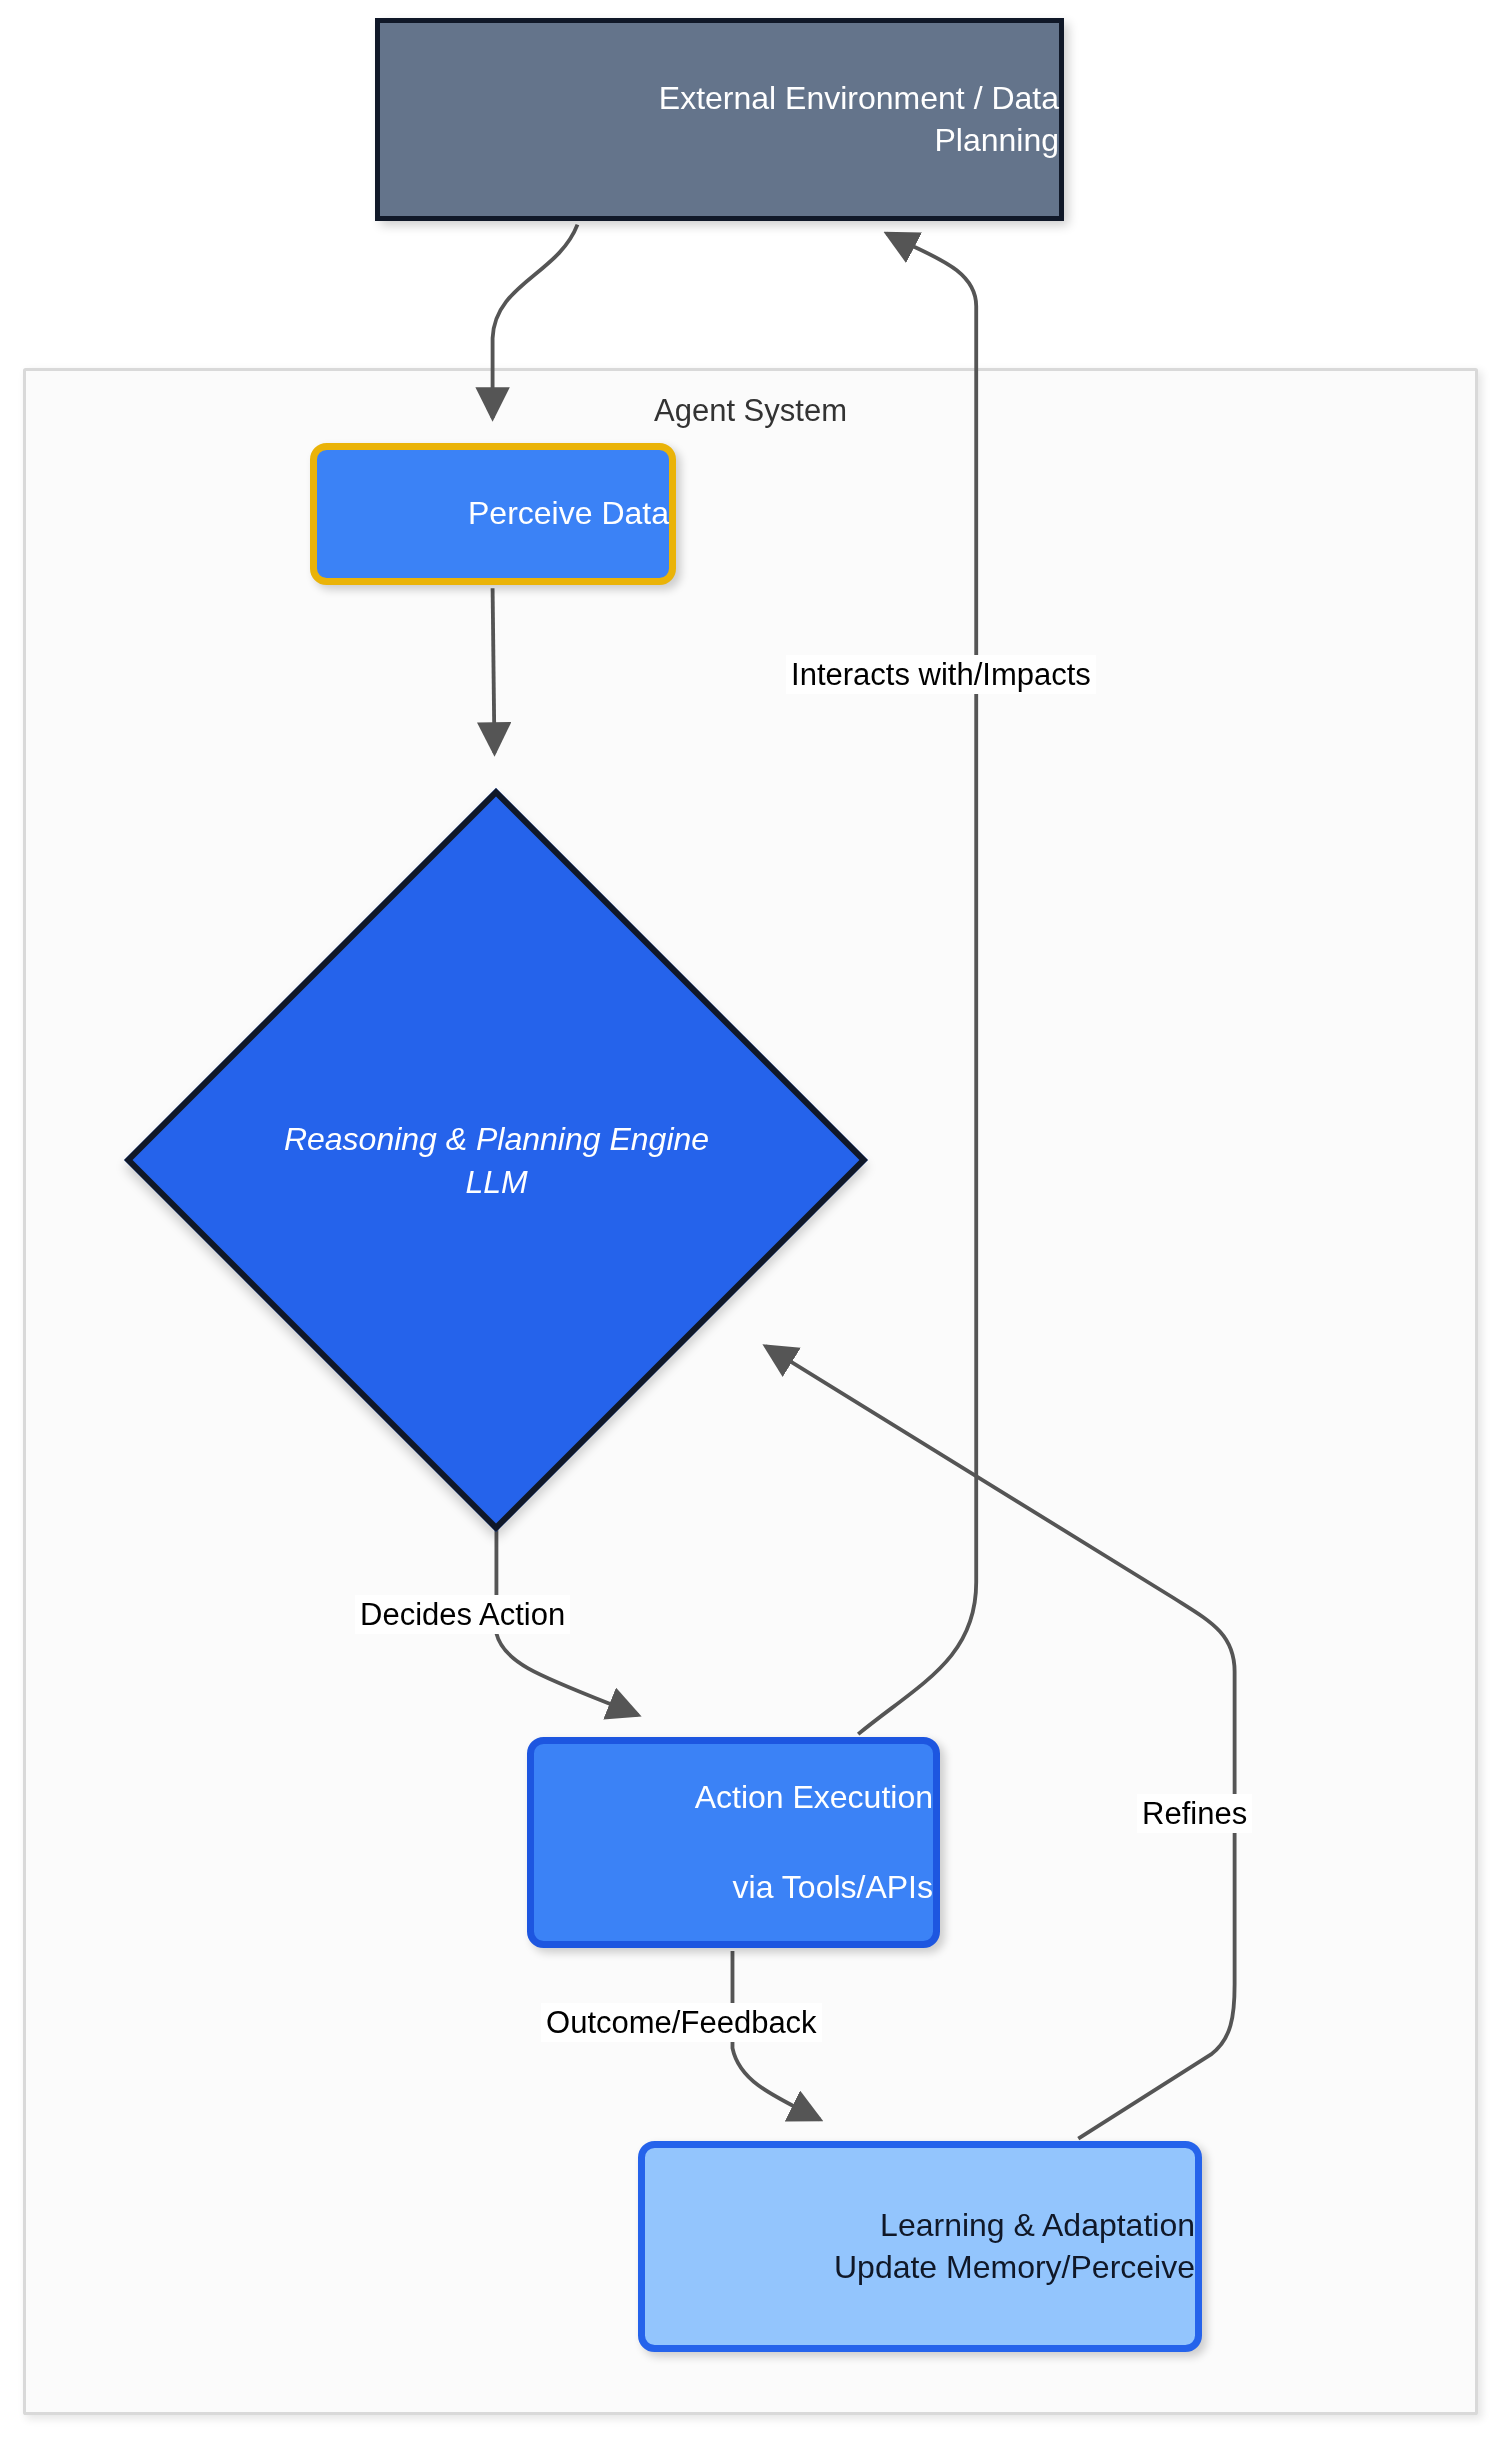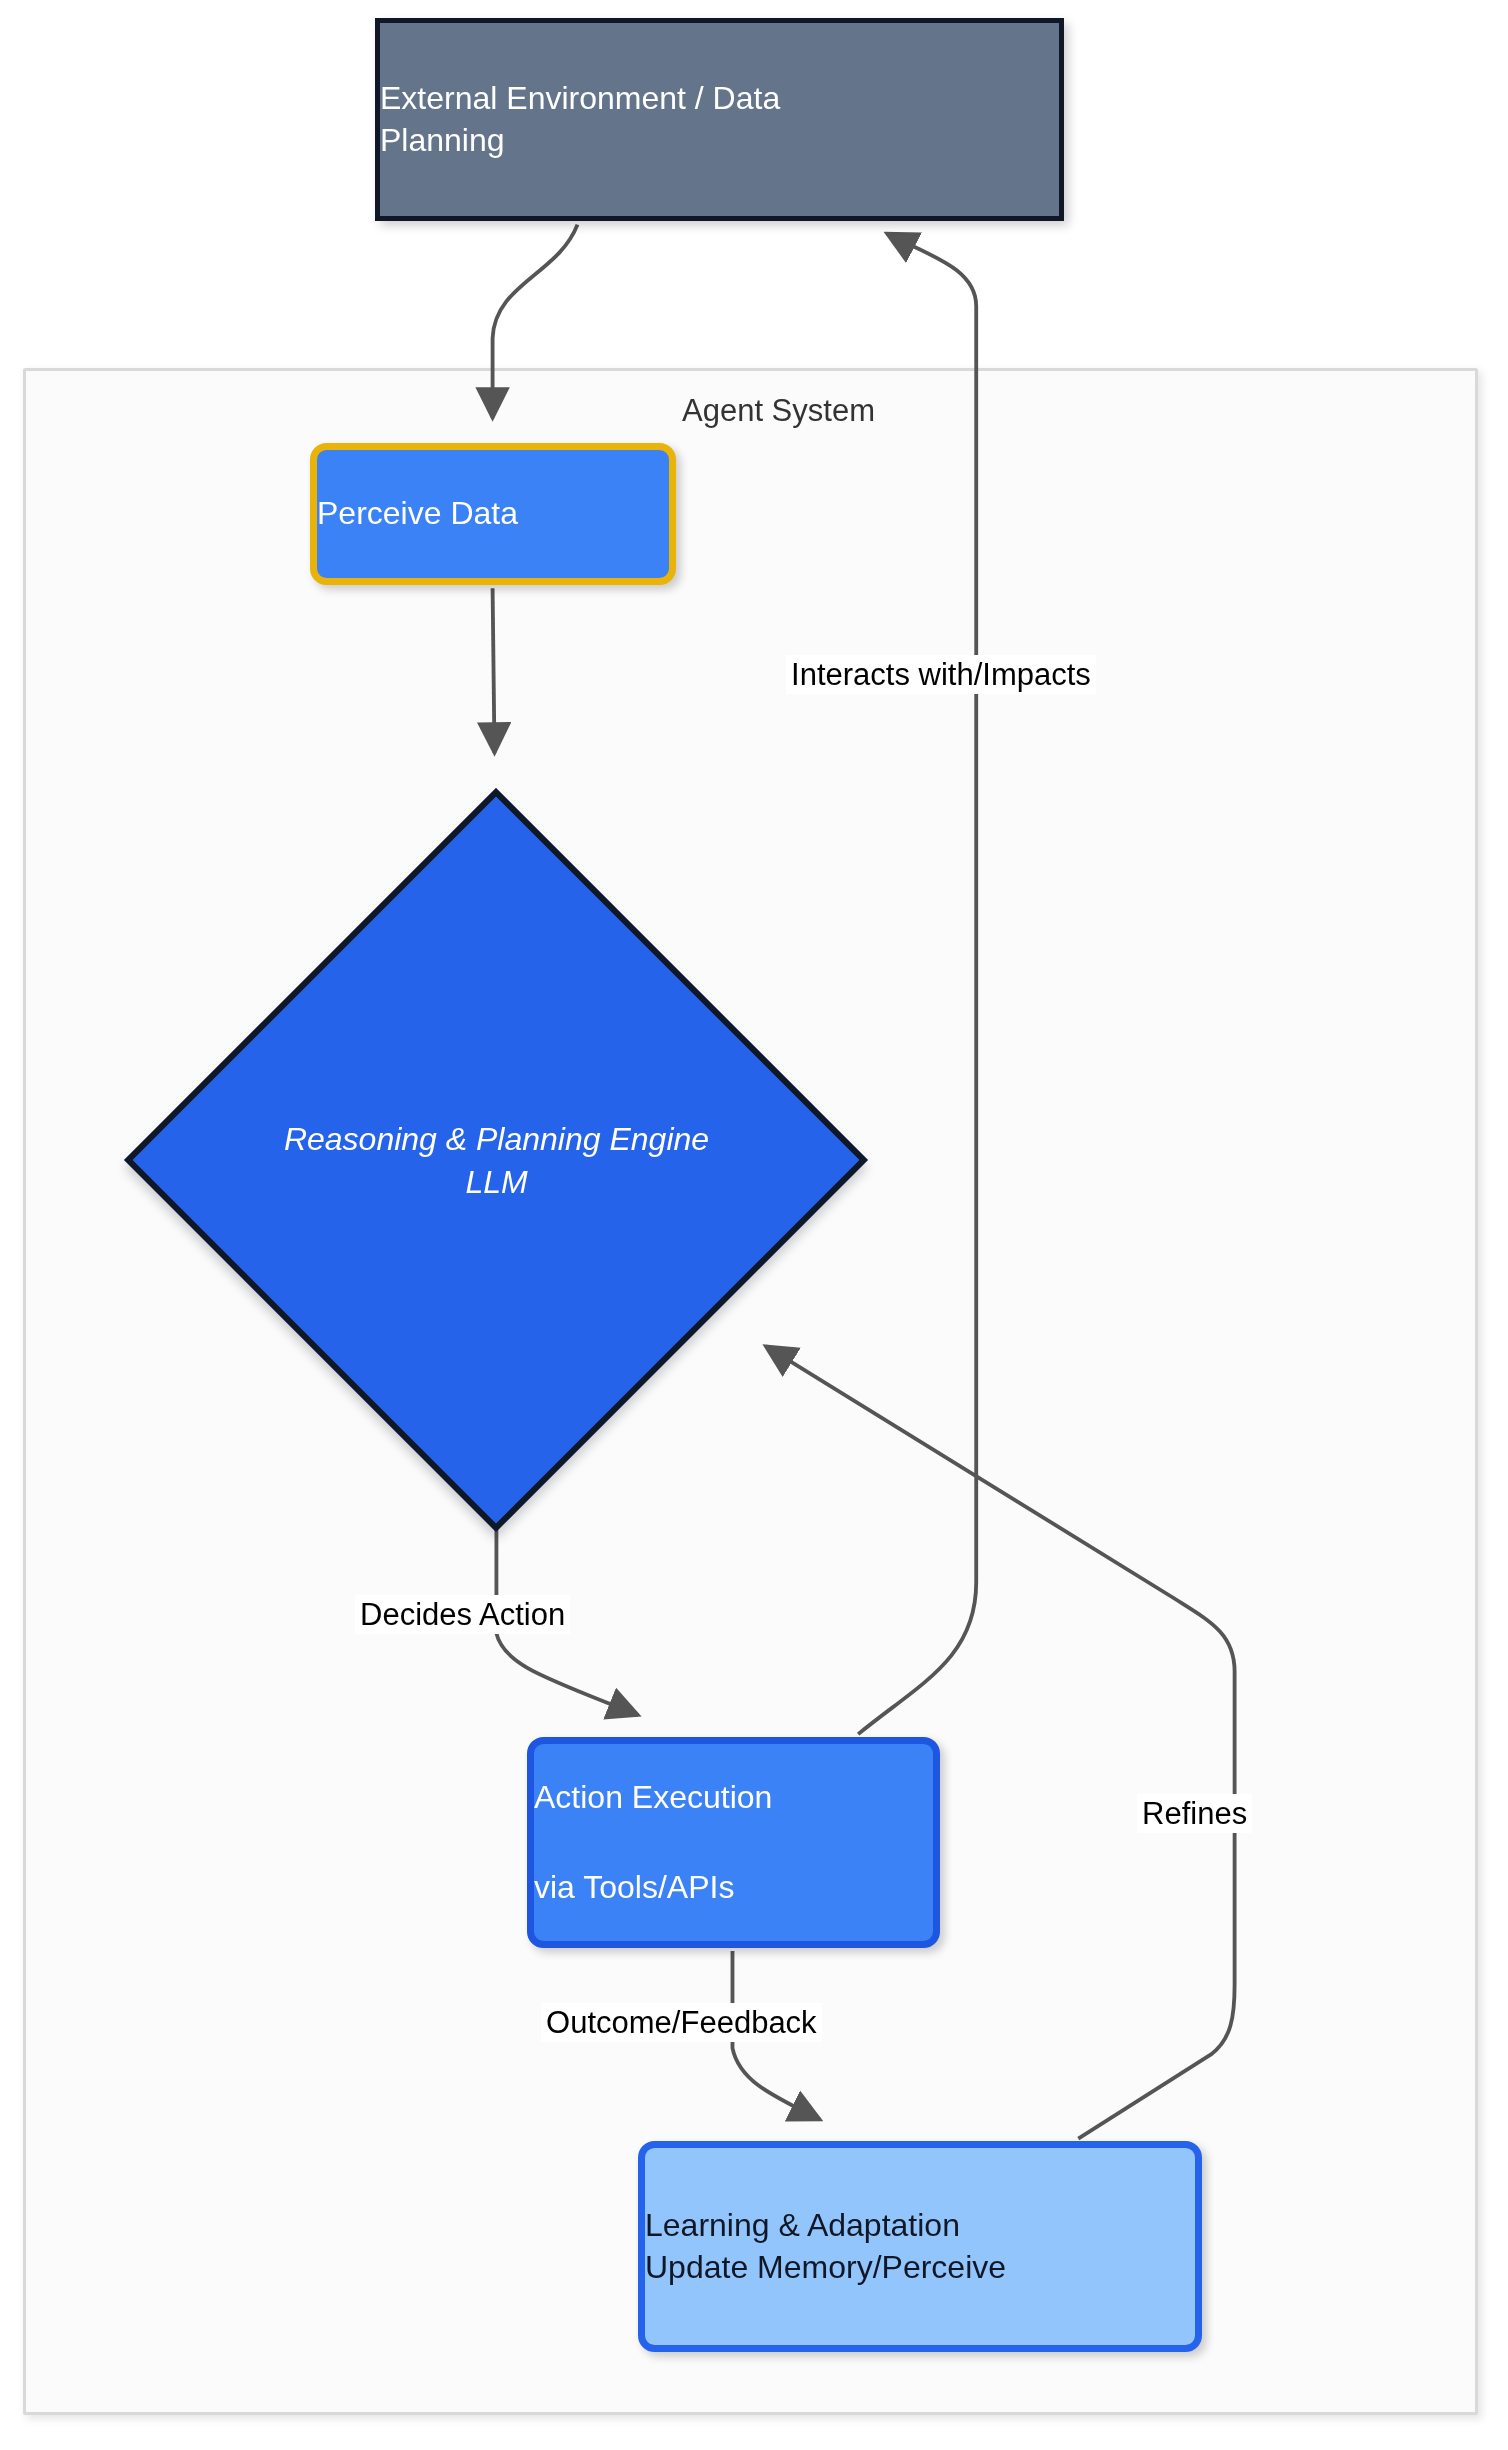--- a/index.html
+++ b/index.html
@@ -43,31 +43,30 @@
     position: absolute;
     left: 0;
     top: 393px;
     width: 1455px;
     margin-left: 23px;
     text-align: center;
     font-size: 31px;
     color: #333333;
     letter-spacing: 0px;
     white-space: nowrap;
-    padding-left: 28px;
   }
   .subgraph-label span { display: inline-block; }
 
   
   .node {
     position: absolute;
     box-sizing: border-box;
     display: flex;
     flex-direction: column;
-    align-items: flex-start;
+    align-items: flex-end;
     justify-content: center;
     text-align: center;
     line-height: 1.30;
   }
   .node-line { display: block; white-space: nowrap; }
 
   
   #node-external {
     left: 375px;
     top: 18px;

